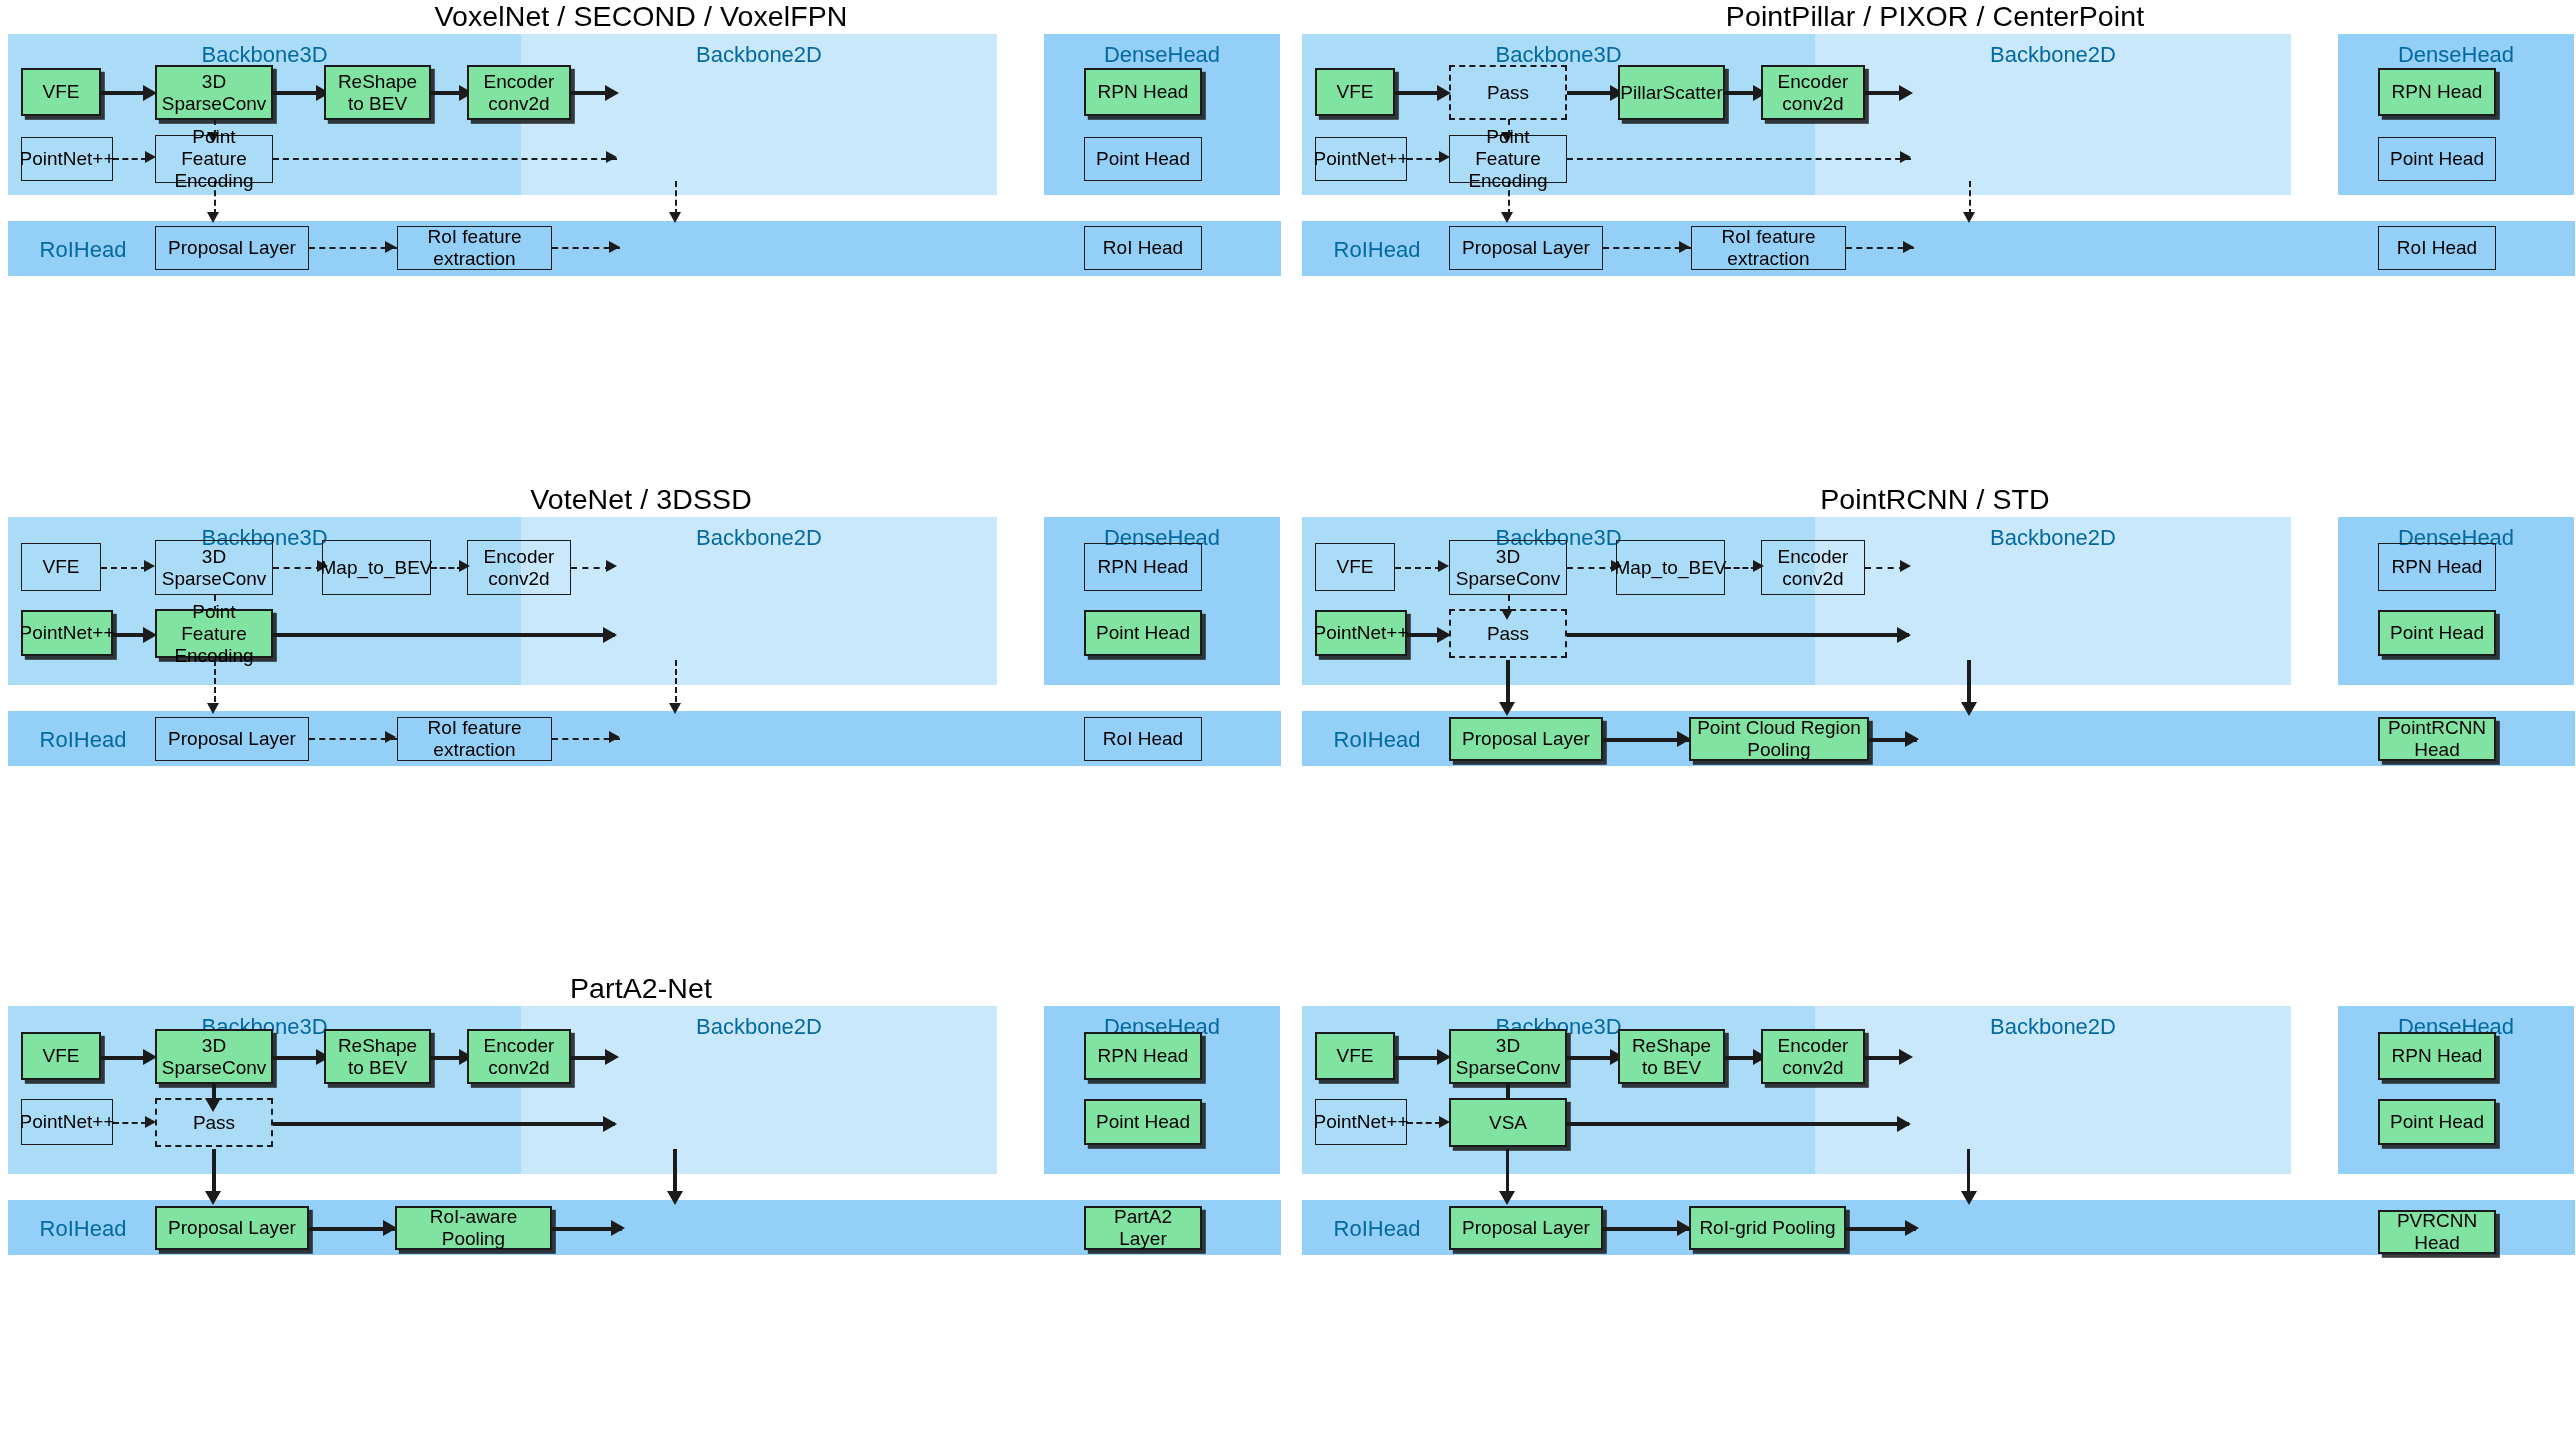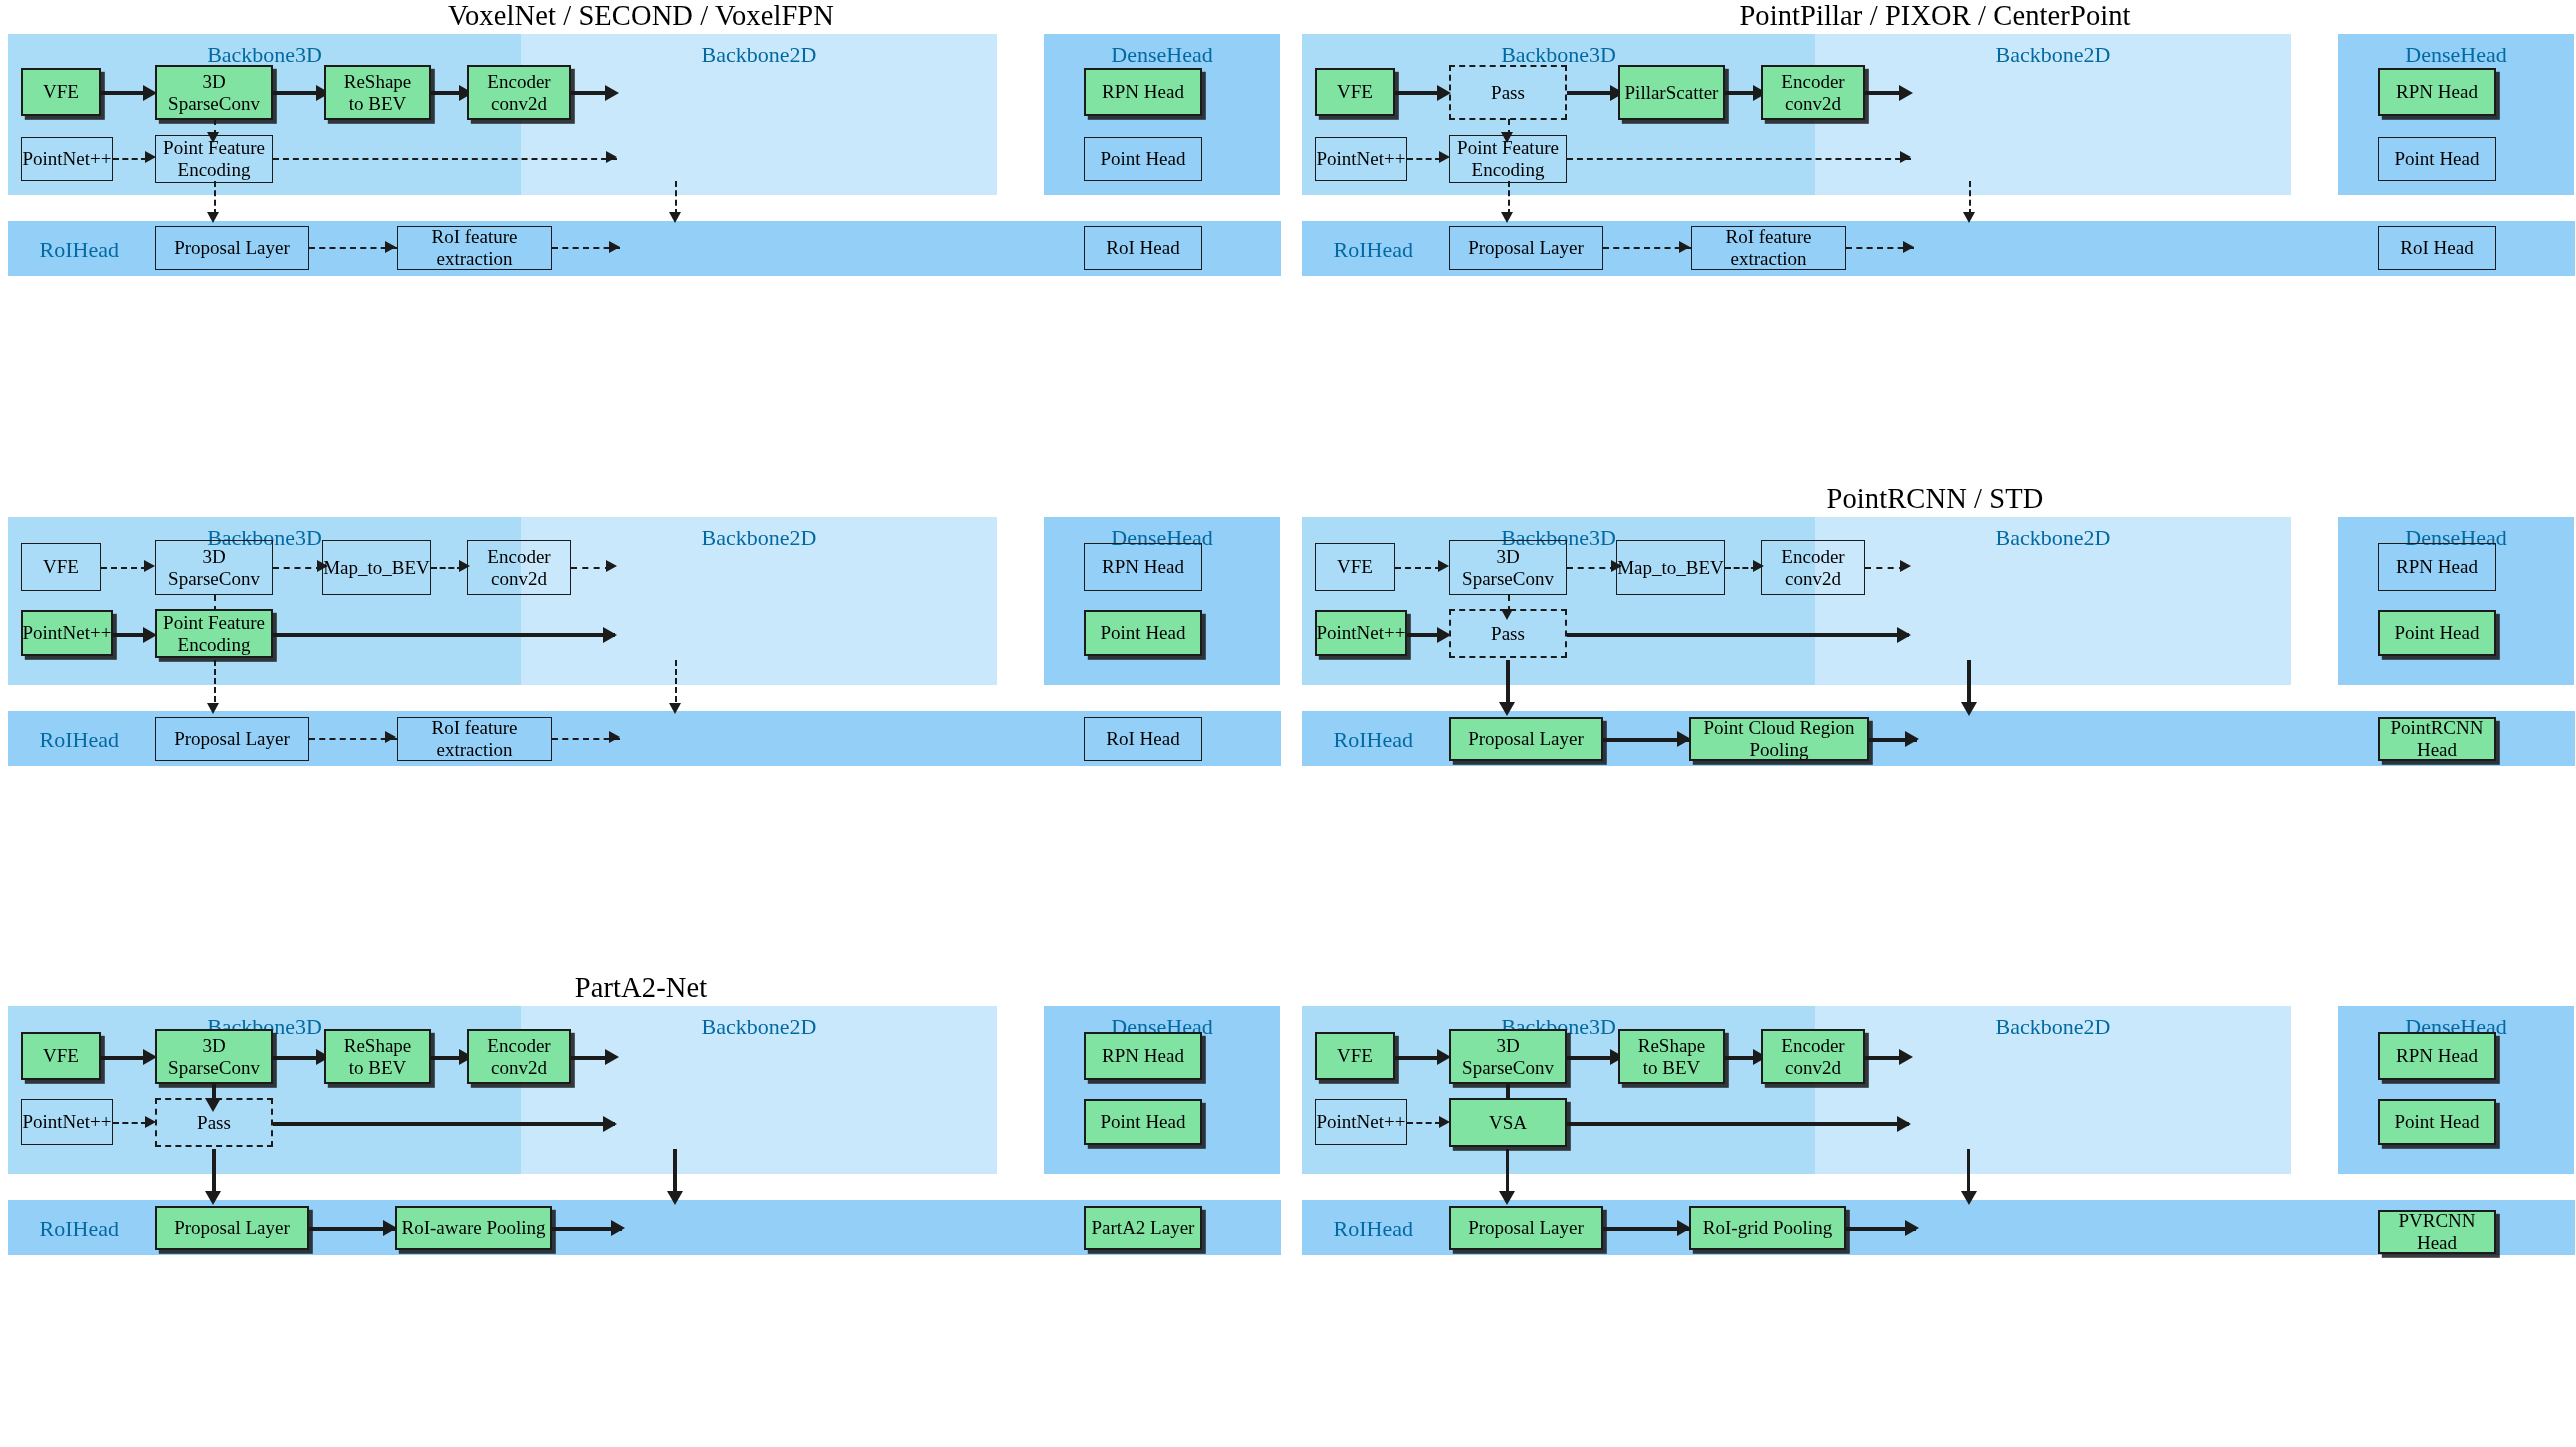--- a/index.html
+++ b/index.html
@@ -1,18 +1,18 @@
 <!DOCTYPE html>
 <html style="font-size:15px"><head>
 <meta charset="utf-8">
 <style>
   html,body{margin:0;padding:0;background:#ffffff;}
   body{width:2576px;height:1448px;font-family:"Liberation Sans",sans-serif;color:#000;}
 
-  .sheet{position:relative;width:2576px;height:1224px;font-family:Liberation Serif, serif;}
+  .sheet{position:relative;width:2576px;height:1224px;}
 
   
   .panel{position:absolute;}
   .panel-title{position:absolute;left:0;right:0;top:0;height:34px;line-height:32px;
     text-align:center;font-size:28.5px;font-weight:400;color:#000;letter-spacing:0.1px;white-space:nowrap;}
 
   
   .band{position:absolute;}
   .band.b3d{background:#ABDCF7;}
   .band.b2d{background:#C9E8FB;}
@@ -176,20 +176,21 @@
     <div class="node idle" style="left:155px;top:135px;width:118px;height:48px;">Point Feature
 Encoding</div>
     <div class="node idle" style="left:1084px;top:137px;width:118px;height:44px;">Point Head</div>
 
     <div class="node idle" style="left:155px;top:226px;width:154px;height:44px;">Proposal Layer</div>
     <div class="node idle" style="left:397px;top:226px;width:155px;height:44px;">RoI feature extraction</div>
     <div class="node idle" style="left:1084px;top:226px;width:118px;height:44px;">RoI Head</div>
   </div>
 
   <div class="panel" style="left:0px;top:483px;width:1282px;height:485px;">
+    <div class="panel-title">VoteNet / 3DSSD</div>
 
     <div class="band b3d" style="left:7.6px;top:34px;width:514px;height:168px;">
       <div class="band-label top">Backbone3D</div>
     </div>
     <div class="band b2d" style="left:521px;top:34px;width:476px;height:168px;">
       <div class="band-label top">Backbone2D</div>
     </div>
     <div class="band dh" style="left:1044px;top:34px;width:236px;height:168px;">
       <div class="band-label top">DenseHead</div>
     </div>

